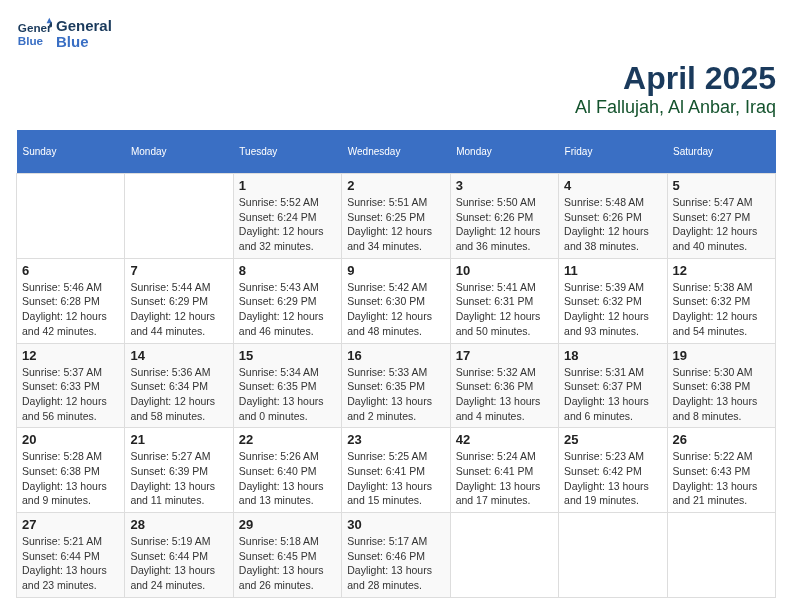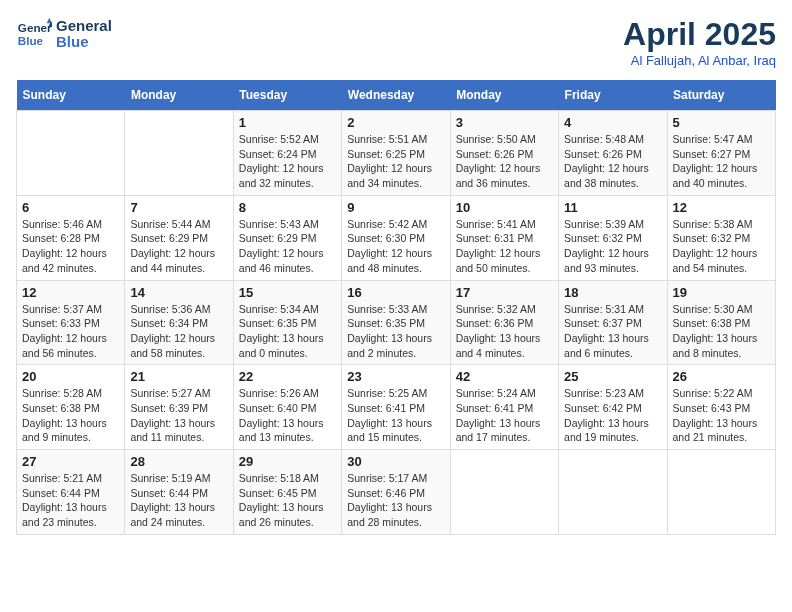--- a/index.html
+++ b/index.html
@@ -25,37 +25,38 @@
       width: 36px;
       height: 36px;
     }
     .title-block {
       text-align: right;
     }
     .month-year {
       font-size: 32px;
       font-weight: bold;
       color: #1a3a5c;
+      margin-top: 44px;
     }
     .location {
-      font-size: 13px;
-      color: #1d4ed8;
+      font-size: 18px;
+      color: #14532d;
     }
     table {
       width: 100%;
       border-collapse: collapse;
       font-size: 11px;
     }
     thead tr th {
       background-color: #3a6fc4;
       color: #fff;
       text-align: left;
-      padding: 8px 6px;
-      font-size: 12px;
-      font-weight: bold;
+      padding: 16px 6px;
+      font-size: 10px;
+      font-weight: normal;
     }
     tbody tr td {
       border: 1px solid #ddd;
       vertical-align: top;
       padding: 4px 5px;
       height: 80px;
       width: 108px;
       background: #fff;
     }
     tbody tr:nth-child(odd) td {

